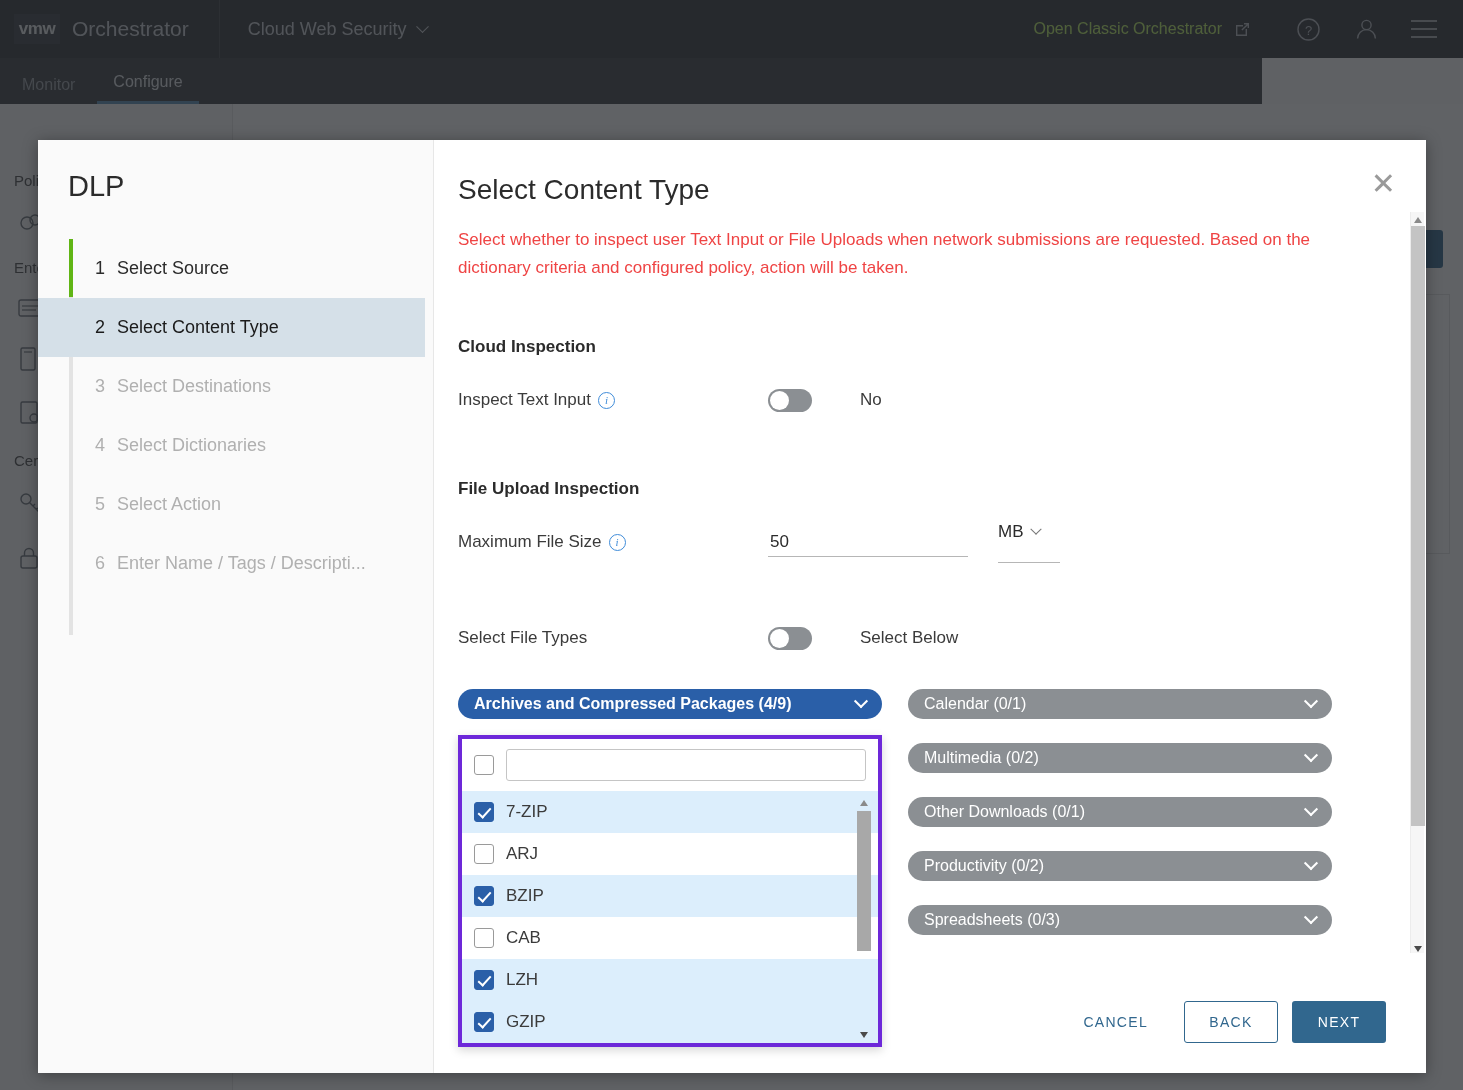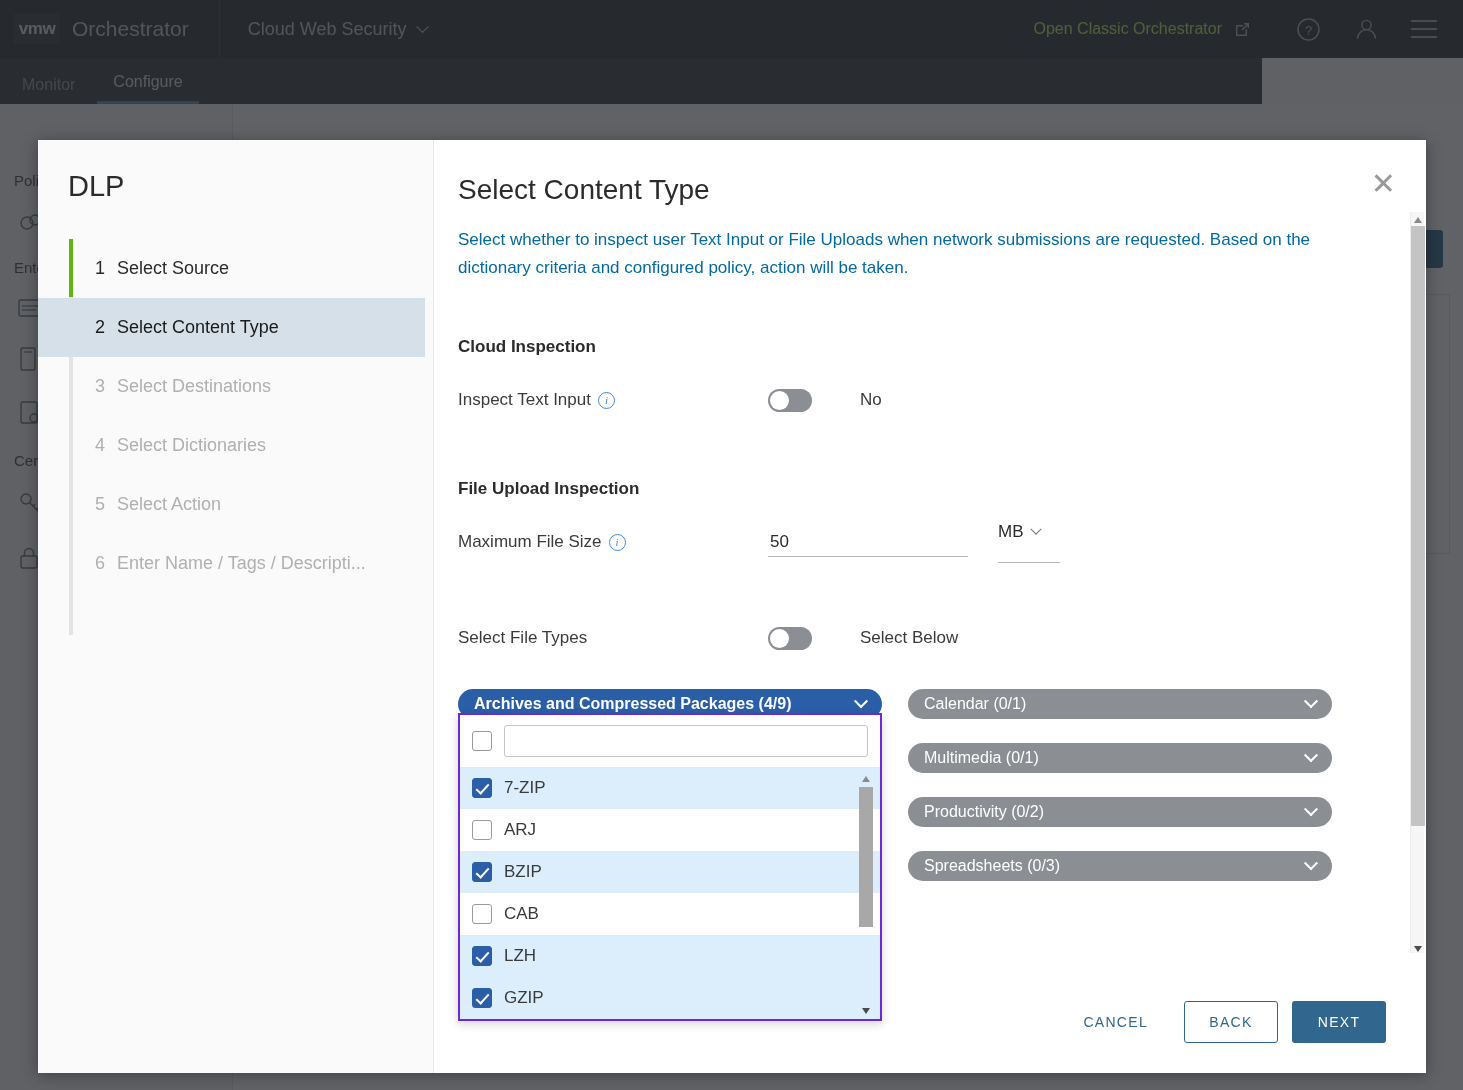--- a/index.html
+++ b/index.html
@@ -142,21 +142,21 @@
   .mr-title { font-size: 28px; color: #2b2b2b; font-weight: 400; }
   .close-x {
     margin-left: auto; color: #9a9a9a; font-size: 30px; line-height: 20px;
     font-weight: 300; cursor: pointer;
   }
   .mr-scroll {
     position: absolute; left: 0; top: 72px; right: 0; bottom: 0;
     padding: 0 40px 0 24px;
   }
   .mr-desc {
-    font-size: 17px; color: #0369a1; line-height: 1.62; max-width: 920px;
+    font-size: 17px; color: #ef4444; line-height: 1.62; max-width: 920px;
     margin-top: 14px;
   }
   .sect-head {
     font-weight: bold; font-size: 17px; color: #2b2b2b; margin-top: 56px;
   }
   .row {
     display: flex; align-items: center; margin-top: 26px; height: 34px;
   }
   .row-label {
     font-size: 17px; color: #3b3b3b; width: 310px; display: flex; align-items: center; gap: 7px;
@@ -202,22 +202,22 @@
     margin-bottom: 24px; cursor: pointer;
   }
   .pill .pchev {
     margin-left: auto; width: 10px; height: 10px;
     border-right: 2px solid #fff; border-bottom: 2px solid #fff;
     transform: rotate(45deg) translate(-2px,-2px);
   }
   .pill.open { background: #2a5fa8; font-weight: bold; }
 
   .dd-panel {
-    position: absolute; left: 0; top: 24px; width: 424px;
-    background: #fff; border: 2px solid #6d28d9;
+    position: absolute; left: 0; top: 46px; width: 424px;
+    background: #fff; border: 4px solid #6d28d9;
     box-shadow: 0 3px 9px rgba(0,0,0,0.17); z-index: 30;
   }
   .dd-search-row {
     display: flex; align-items: center; gap: 12px; padding: 10px 12px;
     background: #fff;
   }
   .cbx {
     width: 20px; height: 20px; border: 1.5px solid #9a9a9a; border-radius: 3px;
     background: #fff; flex: none; cursor: pointer; position: relative;
   }
@@ -519,21 +519,25 @@
               </div>
             </div>
           </div>
 
           <div class="pill-col">
             <div class="pill">
               <span>Calendar (0/1)</span>
               <span class="pchev"></span>
             </div>
             <div class="pill">
-              <span>Multimedia (0/1)</span>
+              <span>Multimedia (0/2)</span>
+              <span class="pchev"></span>
+            </div>
+            <div class="pill">
+              <span>Other Downloads (0/1)</span>
               <span class="pchev"></span>
             </div>
             <div class="pill">
               <span>Productivity (0/2)</span>
               <span class="pchev"></span>
             </div>
             <div class="pill">
               <span>Spreadsheets (0/3)</span>
               <span class="pchev"></span>
             </div>

